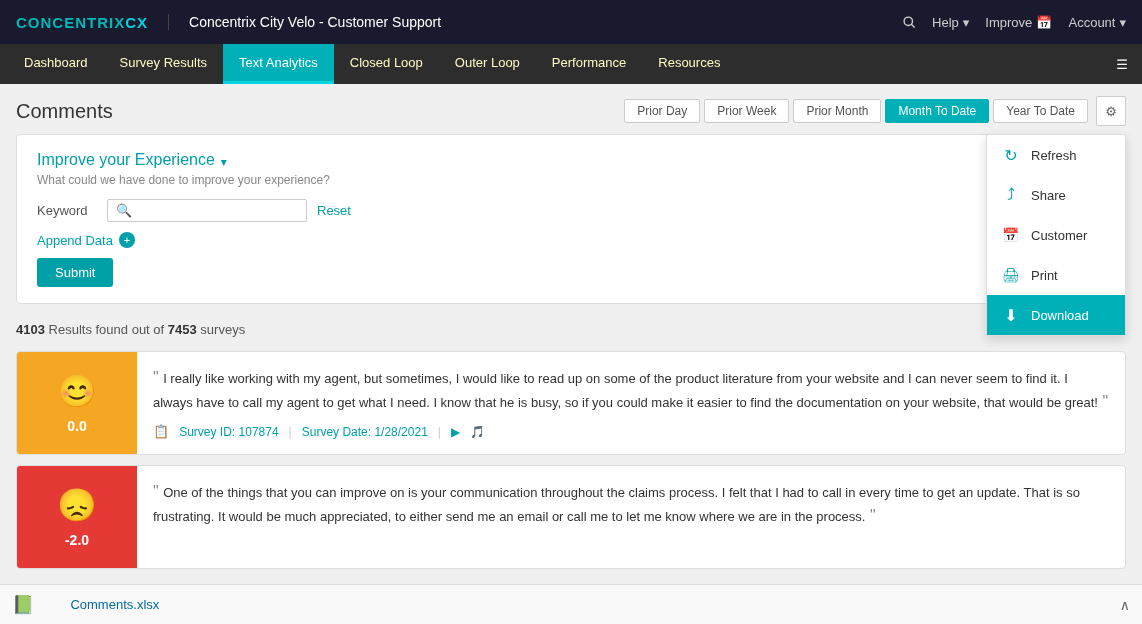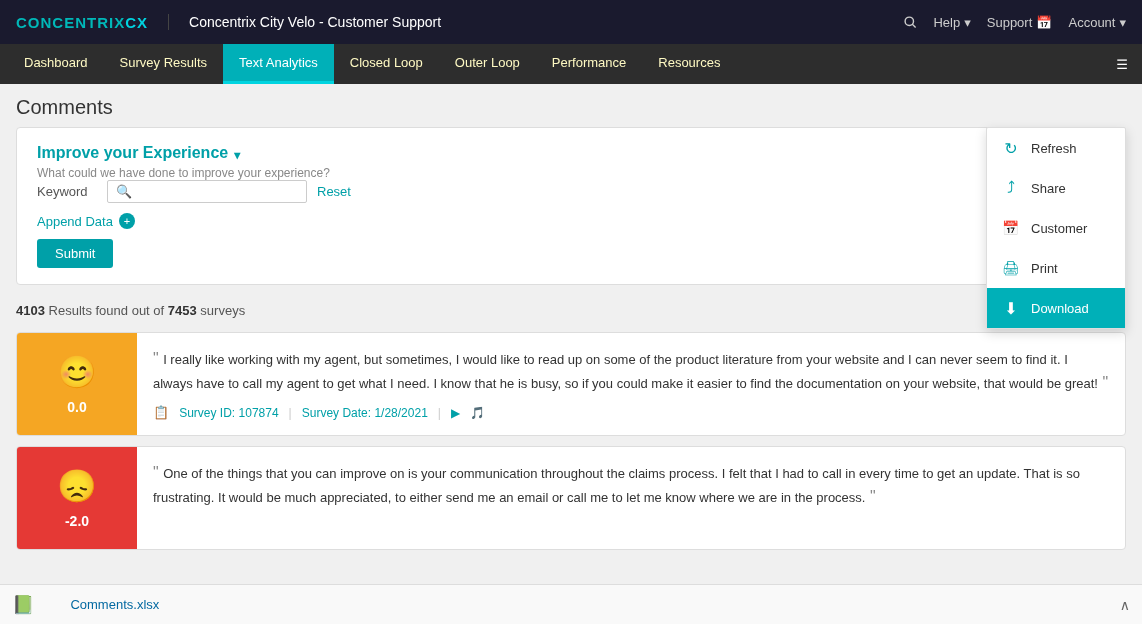--- a/index.html
+++ b/index.html
@@ -168,35 +168,36 @@
       border: 1px solid #ddd;
       border-radius: 4px;
       padding: 16px 20px;
       margin-bottom: 12px;
     }
 
     
     .card-header-title {
       font-size: 16px;
       color: #00a0a8;
-      font-weight: bold;
+      font-weight: normal;
       display: flex;
       align-items: flex-end;
       gap: 6px;
     }
     .card-subtitle {
       font-size: 12px;
       color: #888;
       margin-top: 4px;
     }
 
     
     .keyword-row {
       display: flex;
       align-items: center;
+      margin-top: 12px;
       gap: 10px;
     }
     .keyword-label {
       font-size: 13px;
       color: #555;
       min-width: 60px;
     }
     .keyword-input-wrapper {
       display: flex;
       align-items: center;
@@ -368,21 +369,21 @@
       <svg width="14" height="14" viewBox="0 0 20 20" fill="#ccc">
           <circle cx="9" cy="9" r="6" stroke="#ccc" stroke-width="2" fill="none"></circle>
           <line x1="13" y1="13" x2="18" y2="18" stroke="#ccc" stroke-width="2"></line>
         </svg>
     </div>
     <div class="topbar-action-item">
       <span>Help</span>
       <span>▾</span>
     </div>
     <div class="topbar-action-item">
-      <span>Support</span>
+      <span>Improve</span>
       <span>📅</span>
     </div>
     <div class="topbar-action-item">
       <span>Account</span>
       <span>▾</span>
     </div>
   </div>
 </div>
 
 <div class="mainnav">
@@ -399,20 +400,28 @@
         <line x1="3" y1="5" x2="3" y2="5" stroke="white"></line>
       </svg>
     ☰
   </div>
 </div>
 
 <div class="page-wrapper">
 
   <div class="page-header">
     <h1 class="page-title">Comments</h1>
+    <div class="date-filters">
+      <button class="date-btn">Prior Day</button>
+      <button class="date-btn">Prior Week</button>
+      <button class="date-btn">Prior Month</button>
+      <button class="date-btn active">Month To Date</button>
+      <button class="date-btn">Year To Date</button>
+      <div class="settings-btn">⚙</div>
+    </div>
 
     <div class="dropdown-menu">
       <div class="dropdown-item">
         <span class="dropdown-icon" style="color:#00a0a8; font-size:16px;">↻</span>
         <span>Refresh</span>
       </div>
       <div class="dropdown-item">
         <span class="dropdown-icon" style="color:#00a0a8; font-size:16px;">⤴</span>
         <span>Share</span>
       </div>

